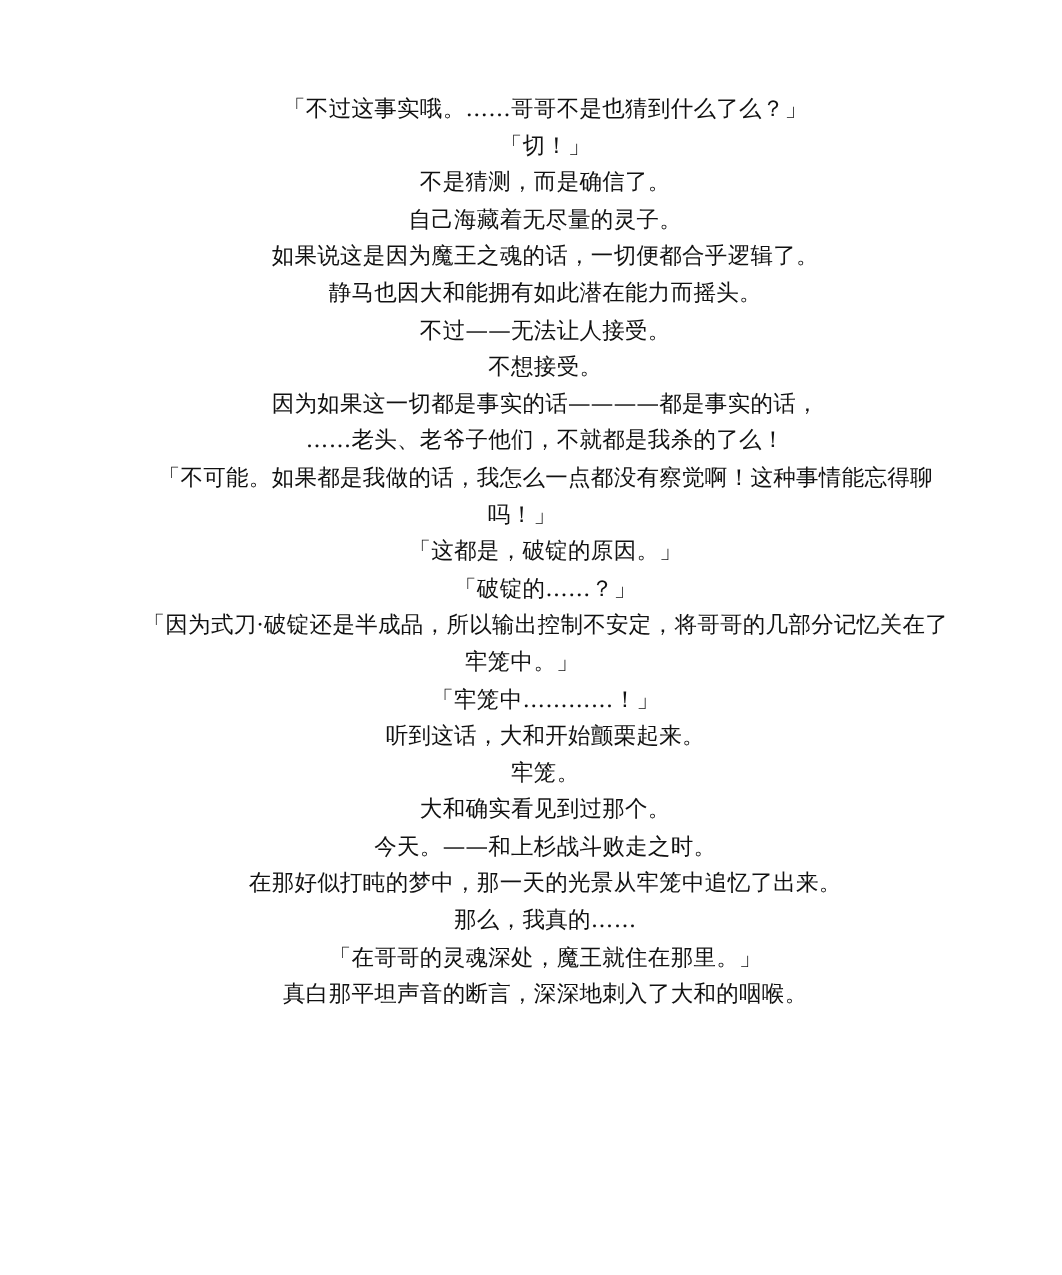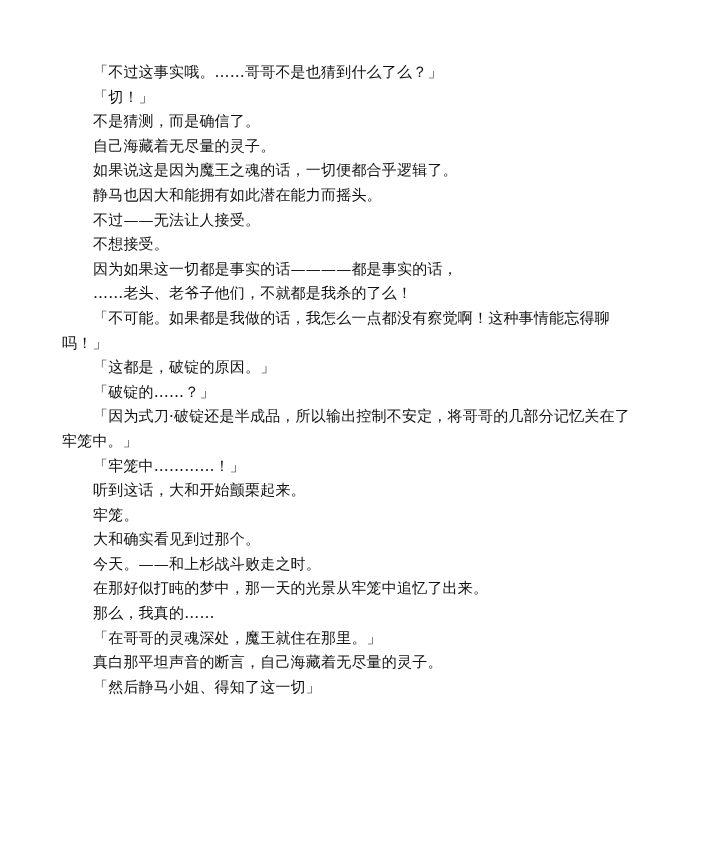--- a/index.html
+++ b/index.html
@@ -22,20 +22,21 @@
     font-size: 15px;
     line-height: 24.6px;
     color: #111111;
   }
   .para {
     margin: 0;
     padding: 0;
     text-indent: 31px;
     word-break: break-all;
     letter-spacing: 0.2px;
+    text-align: center;
   }
 </style>
 </head>
 <body>
 
 <div class="page">
   <p class="para">「不过这事实哦。……哥哥不是也猜到什么了么？」</p>
   <p class="para">「切！」</p>
   <p class="para">不是猜测，而是确信了。</p>
   <p class="para">自己海藏着无尽量的灵子。</p>
@@ -50,15 +51,14 @@
   <p class="para">「破锭的……？」</p>
   <p class="para">「因为式刀·破锭还是半成品，所以输出控制不安定，将哥哥的几部分记忆关在了牢笼中。」</p>
   <p class="para">「牢笼中…………！」</p>
   <p class="para">听到这话，大和开始颤栗起来。</p>
   <p class="para">牢笼。</p>
   <p class="para">大和确实看见到过那个。</p>
   <p class="para">今天。——和上杉战斗败走之时。</p>
   <p class="para">在那好似打盹的梦中，那一天的光景从牢笼中追忆了出来。</p>
   <p class="para">那么，我真的……</p>
   <p class="para">「在哥哥的灵魂深处，魔王就住在那里。」</p>
-  <p class="para">真白那平坦声音的断言，自己海藏着无尽量的灵子。</p>
-  <p class="para">「然后静马小姐、得知了这一切」</p>
+  <p class="para">真白那平坦声音的断言，深深地刺入了大和的咽喉。</p>
 </div>
 
 </body></html>

